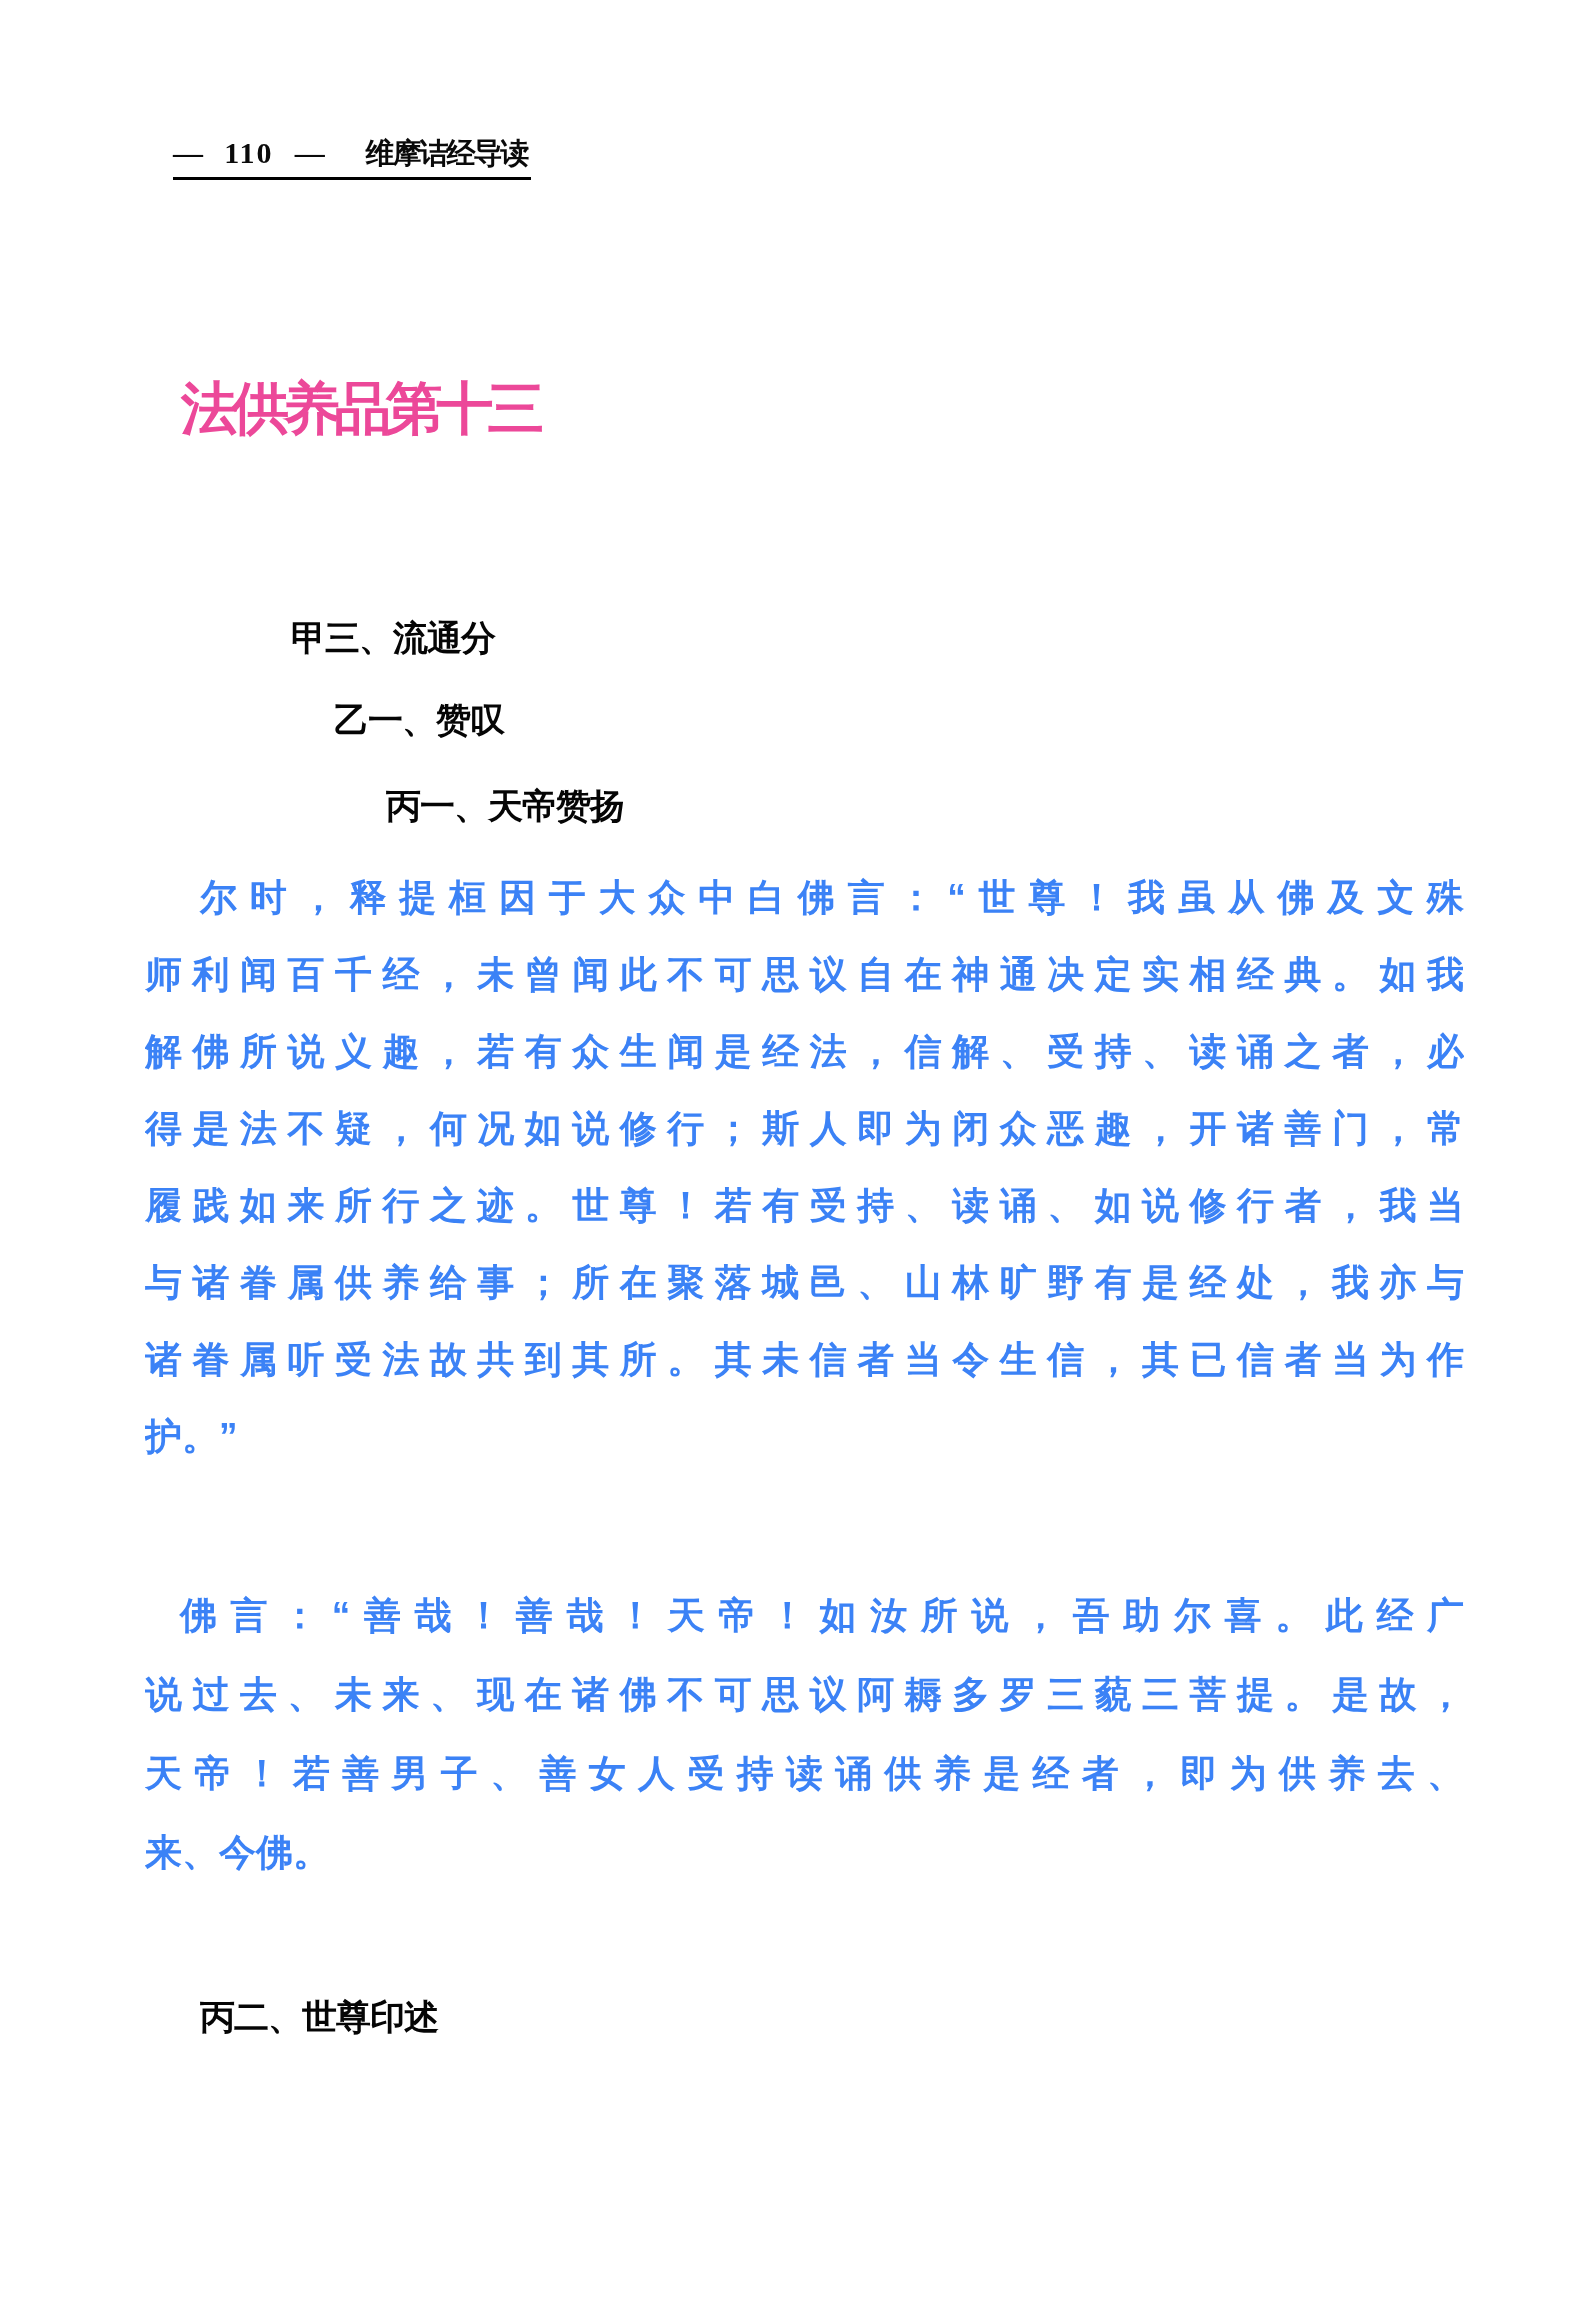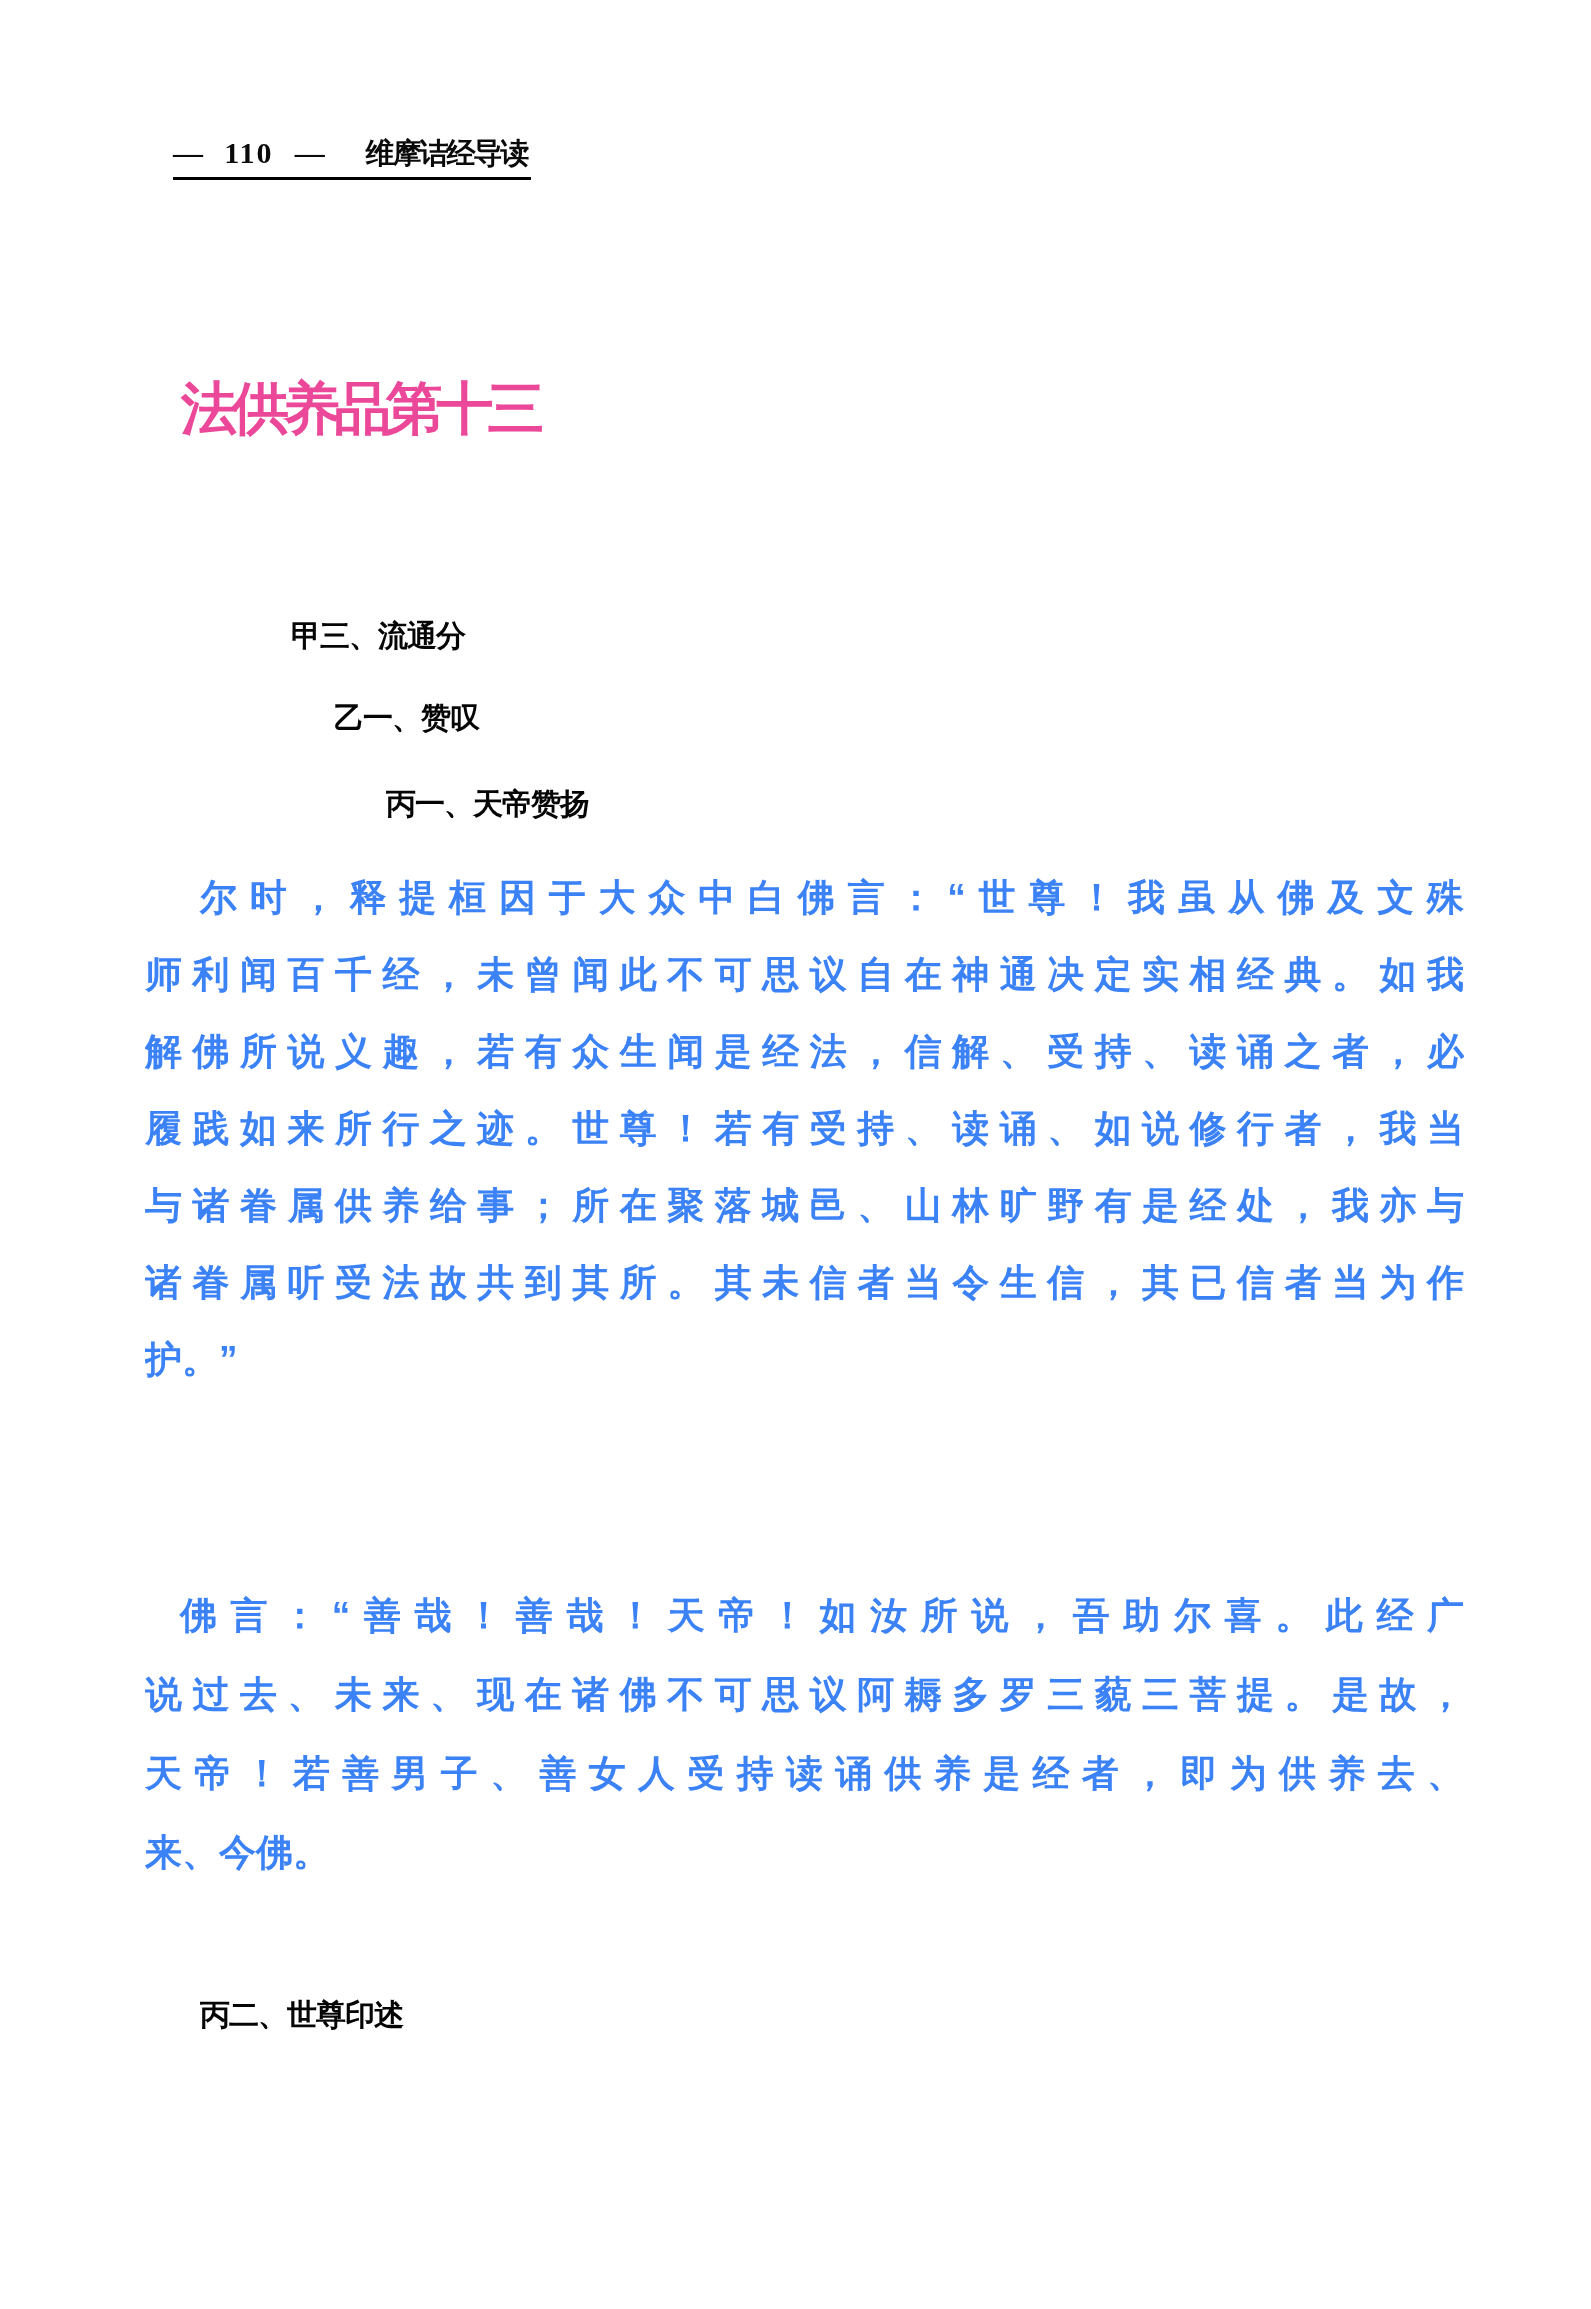--- a/index.html
+++ b/index.html
@@ -32,21 +32,21 @@
     font-family:"Liberation Serif", serif;
     font-size:57px; line-height:1.1;
     font-weight:700;
     letter-spacing:-5.9px;
     color:#ec4899;
     white-space:nowrap;
   }
   
   .heading {
     position:absolute;
-    font-size:30px; line-height:1.05;
+    font-size:35px; line-height:1.05;
     font-weight:800;
     letter-spacing:-1px;
     color:#050505;
     white-space:nowrap;
   }
   .h-jia  { left:291px; top:620px; }
   .h-yi   { left:334px; top:702px; }
   .h-bing1{ left:386px; top:788px; }
   .h-bing2{ left:200px; top:1999px; }
   
@@ -87,20 +87,21 @@
   <div class="chapter-title">法供养品第十三</div>
 
   <div class="heading h-jia">甲三、流通分</div>
   <div class="heading h-yi">乙一、赞叹</div>
   <div class="heading h-bing1">丙一、天帝赞扬</div>
 
   <div class="para p1">
     <div class="line ind56">尔时，释提桓因于大众中白佛言：“世尊！我虽从佛及文殊</div>
     <div class="line">师利闻百千经，未曾闻此不可思议自在神通决定实相经典。如我</div>
     <div class="line">解佛所说义趣，若有众生闻是经法，信解、受持、读诵之者，必</div>
+    <div class="line">得是法不疑，何况如说修行；斯人即为闭众恶趣，开诸善门，常</div>
     <div class="line">履践如来所行之迹。世尊！若有受持、读诵、如说修行者，我当</div>
     <div class="line">与诸眷属供养给事；所在聚落城邑、山林旷野有是经处，我亦与</div>
     <div class="line">诸眷属听受法故共到其所。其未信者当令生信，其已信者当为作</div>
     <div class="line short">护。”</div>
   </div>
 
   <div class="para p2">
     <div class="line ind36">佛言：“善哉！善哉！天帝！如汝所说，吾助尔喜。此经广</div>
     <div class="line">说过去、未来、现在诸佛不可思议阿耨多罗三藐三菩提。是故，</div>
     <div class="line">天帝！若善男子、善女人受持读诵供养是经者，即为供养去、</div>

